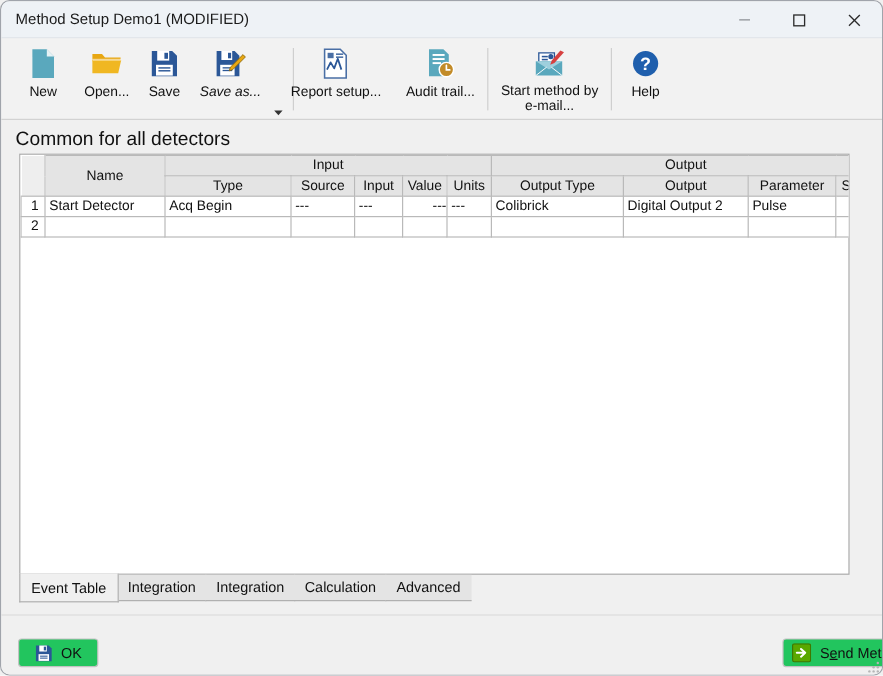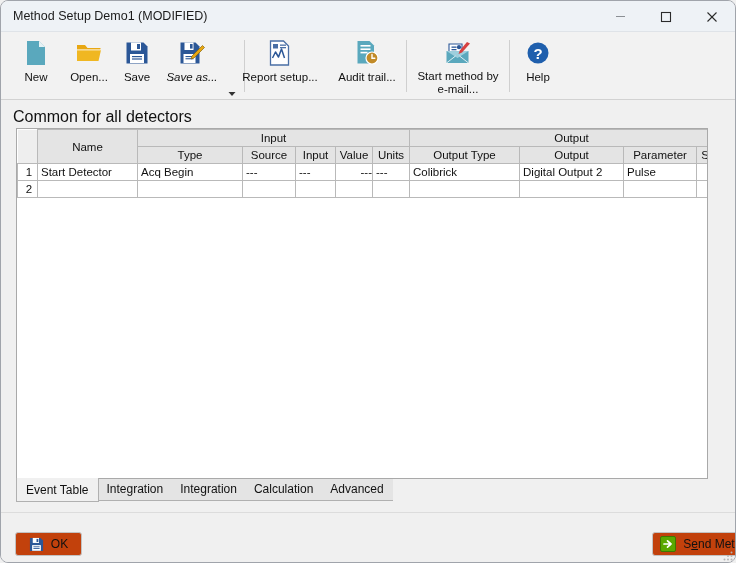--- a/index.html
+++ b/index.html
@@ -223,21 +223,21 @@
     left: 0; top: 511px;
     width: 736px;
     height: 51px;
     background: #f0f0f0;
     border-top: 1px solid #dcdcdc;
   }
   .pbtn {
     position: absolute;
     top: 19px;
     height: 24px;
-    background: #c2410c;
+    background: #22c55e;
     border: 1px solid #c2c2c2;
     border-radius: 3px;
     box-sizing: border-box;
     display: flex;
     align-items: center;
     justify-content: center;
     font-size: 12px;
     color: #111;
     cursor: default;
   }

